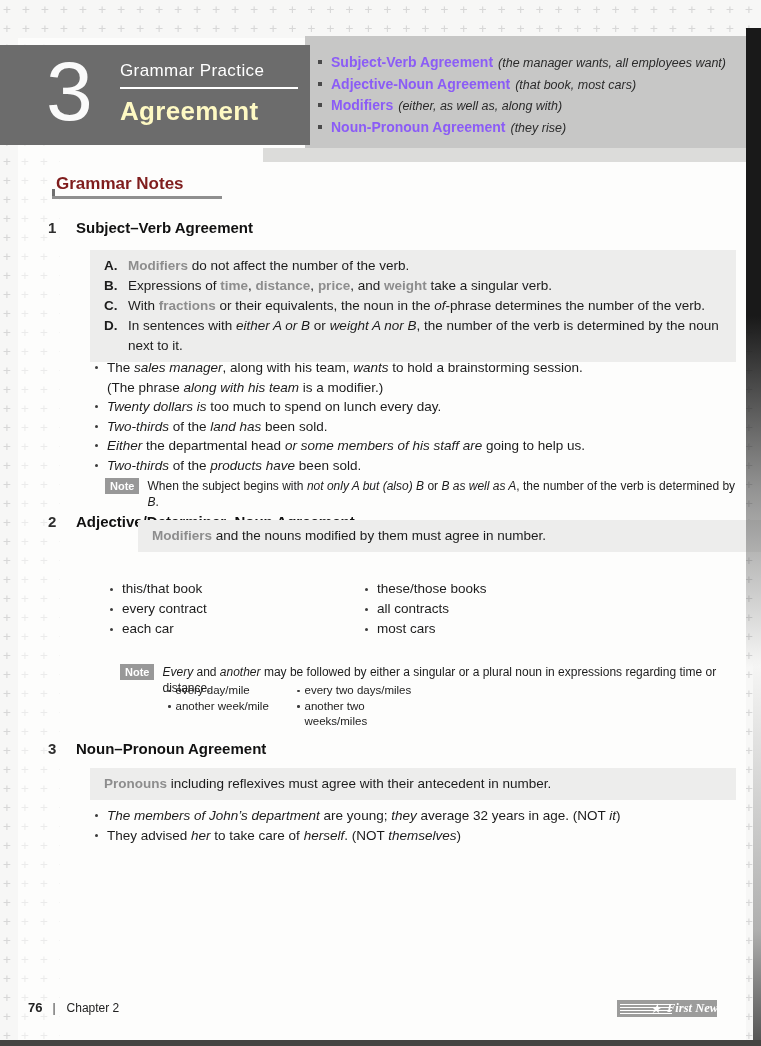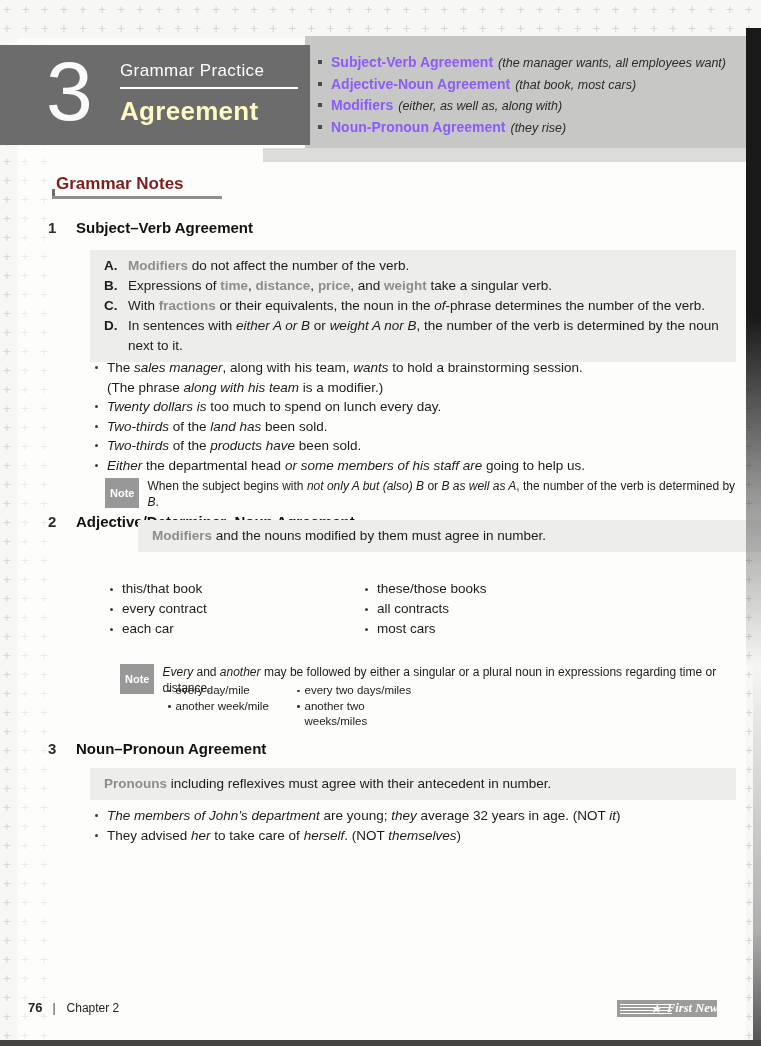--- a/index.html
+++ b/index.html
@@ -50,21 +50,21 @@
   .rule-text{flex:1;}
   .seg-i{font-style:italic;}
   .seg-k{color:var(--keyword,#8d8d8d);font-weight:bold;}
   .ex-list{position:absolute;}
   .ex-line{display:flex;font-size:13.5px;line-height:19.5px;}
   .dot{flex:none;width:3px;height:3px;border-radius:50%;background:#3c3c3c;margin:8px 9px 0 0;}
   .dot.hidden{visibility:hidden;}
   .note-row{position:absolute;display:flex;align-items:flex-start;font-size:12px;line-height:16px;}
   .note-badge{
     flex:none;background:var(--note-badge,#989898);color:#ffffff;font-weight:bold;
-    font-size:11px;line-height:14px;padding:8px 5px;margin-right:8px;position:relative;top:0px;
+    font-size:11px;line-height:14px;padding:1px 5px;margin-right:8px;position:relative;top:0px;
   }
   
   #s2-grid{position:absolute;left:110px;top:579px;width:600px;}
   .pair-row{display:flex;height:20px;}
   .pair-cell{display:flex;width:255px;font-size:13.5px;line-height:20px;}
   .pair-cell .dot{margin-top:8.5px;}
   #s2-sub{position:absolute;left:168px;top:683px;width:420px;}
   .sub-row{display:flex;height:15.5px;}
   .sub-cell{display:flex;width:129px;font-size:11.5px;line-height:15.5px;}
   .sub-cell .dot{width:2.5px;height:2.5px;margin:6.5px 5px 0 0;}
@@ -295,25 +295,25 @@
     <div class="ex-line">
       <span class="dot"></span>
       <span><span class="seg-i">Twenty dollars is</span><span> too much to spend on lunch every day.</span></span>
     </div>
     <div class="ex-line">
       <span class="dot"></span>
       <span><span class="seg-i">Two-thirds</span><span> of the </span><span class="seg-i">land has</span><span> been sold.</span></span>
     </div>
     <div class="ex-line">
       <span class="dot"></span>
+      <span><span class="seg-i">Either</span><span> the departmental head </span><span class="seg-i">or some members of his staff are</span><span> going to help us.</span></span>
+    </div>
+    <div class="ex-line">
+      <span class="dot"></span>
       <span><span class="seg-i">Two-thirds</span><span> of the </span><span class="seg-i">products have</span><span> been sold.</span></span>
-    </div>
-    <div class="ex-line">
-      <span class="dot"></span>
-      <span><span class="seg-i">Either</span><span> the departmental head </span><span class="seg-i">or some members of his staff are</span><span> going to help us.</span></span>
     </div>
   </div>
 
   <div class="note-row" style="left:105px;top:478px;width:640px;">
     <span class="note-badge">Note</span>
     <span><span>When the subject begins with </span><span class="seg-i">not only A but (also) B</span><span> or </span><span class="seg-i">B as well as A</span><span>, the number of the verb is determined by </span><span class="seg-i">B</span><span>.</span></span>
   </div>
 
   <div class="sec-head" style="left:48px;top:513px;">
     <span class="sec-num">2</span>

